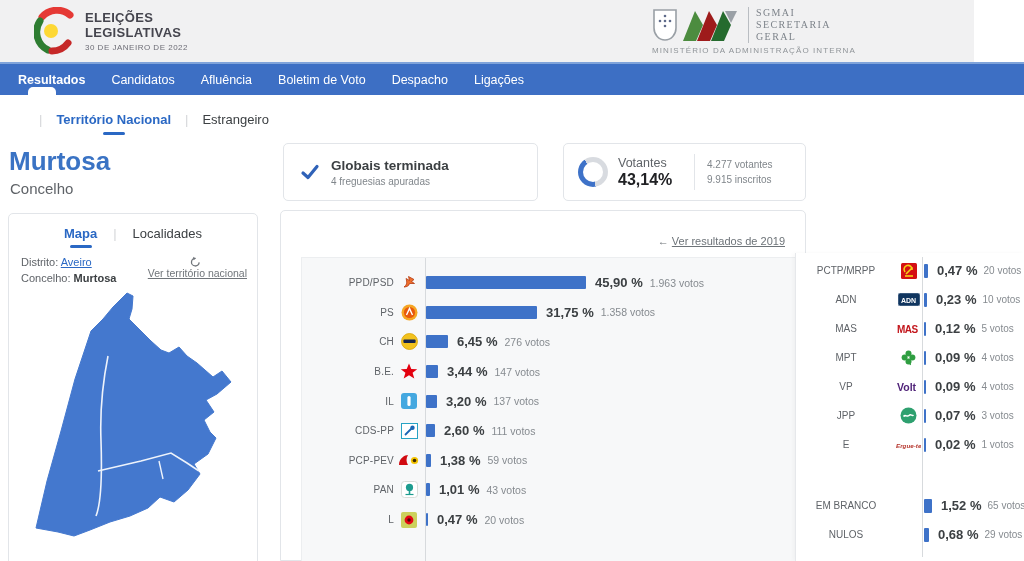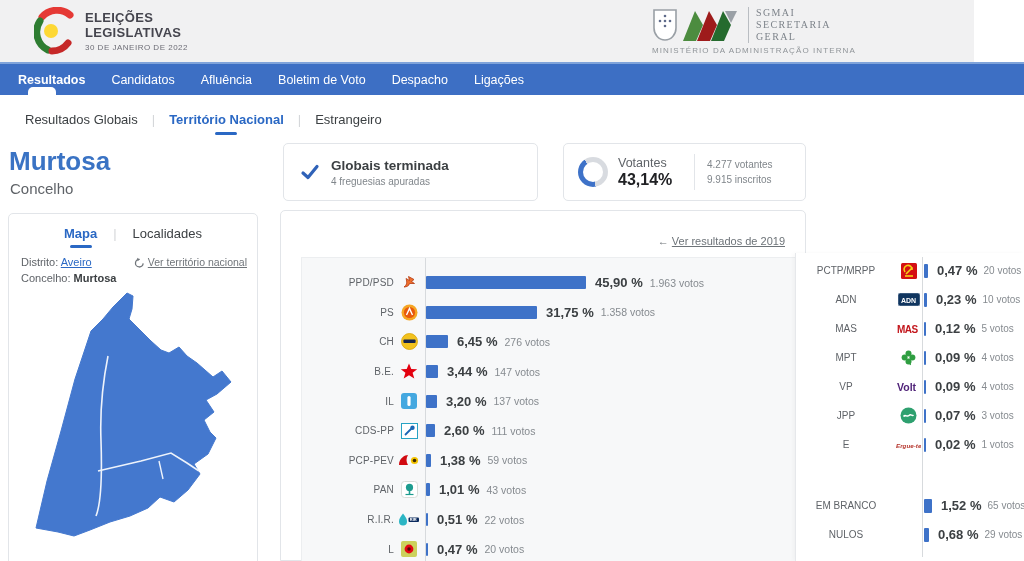--- a/index.html
+++ b/index.html
@@ -57,21 +57,21 @@
 
   
   .map-card { left:8px; top:213px; width:250px; height:422px; }
   .map-tabs { display:flex; justify-content:center; align-items:center; margin-top:12px; font-size:13px; color:#3c4043; }
   .map-tab { position:relative; padding-bottom:7px; cursor:pointer; }
   .map-tab.active { color:#2a68c4; font-weight:bold; }
   .map-tab-sep { color:#d4d6d9; margin:0 16px; padding-bottom:7px; }
   .map-info { position:absolute; left:12px; top:40px; font-size:11px; color:#5f6368; line-height:16px; }
   .map-info b { color:#3c4043; }
   .map-info a, .ghost-link { color:#2a68c4; text-decoration:underline; cursor:pointer; }
-  .map-back { position:absolute; right:10px; top:42px; font-size:10.5px; color:#70757a; display:flex; align-items:center; cursor:pointer; }
+  .map-back { position:absolute; right:10px; top:42px; font-size:10.5px; color:#70757a; display:flex; align-items:center; cursor:pointer;flex-direction:column; }
   .map-back .lbl { text-decoration:underline; margin-left:3px; }
   .map-svg { position:absolute; left:0px; top:62px; }
 
   
   .chart-card { left:280px; top:210px; width:526px; height:351px; border-radius:5px 5px 0 0; }
   .link-2019 { position:absolute; right:20px; top:24px; font-size:11px; color:#6d7378; cursor:pointer; }
   .link-2019 .lbl { text-decoration:underline; }
   .plot { position:absolute; left:20px; top:46px; width:503px; height:305px; background:#f7f8f9; border:1px solid #eceef0; border-bottom:none; padding-top:10px; }
   .axis-main { position:absolute; left:123px; top:0; bottom:0; width:1px; background:#d7dadd; }
   .bar-row { display:flex; align-items:center; height:29.6px; position:relative; }
@@ -145,21 +145,20 @@
       <div class="nav-item active">Resultados</div>
       <div class="nav-item">Candidatos</div>
       <div class="nav-item">Afluência</div>
       <div class="nav-item">Boletim de Voto</div>
       <div class="nav-item">Despacho</div>
       <div class="nav-item">Ligações</div>
     </nav>
   <div class="nav-pill"></div>
 
   <div class="subnav" id="subnav">
-      <div class="subnav-item">Resultados Globais</div>
       <span class="subnav-sep">|</span>
       <div class="subnav-item active">Território Nacional <span class="subnav-dash"></span></div>
       <span class="subnav-sep">|</span>
       <div class="subnav-item">Estrangeiro</div>
     </div>
 
   <h1 class="page-title">Murtosa</h1>
   <div class="page-subtitle">Concelho</div>
 
   <div class="card status-counting">
@@ -328,35 +327,20 @@
               <path d="M4.5 13.5 H12.5" stroke="#1d9c8f" stroke-width="1.2"></path>
             </svg>
           </div>
           <div class="bar-zone">
             <div class="hbar" style="width: 4px;"></div>
             <div class="bar-pct">1,01 %</div>
             <div class="bar-votes">43 votos</div>
           </div>
         </div>
         <div class="bar-row">
-          <div class="bar-label">R.I.R.</div>
-          <div class="bar-icon">
-            <svg width="22" height="15" viewBox="0 0 22 15">
-              <path d="M5 1.5 C7.5 4.5 9 7 9 9.5 A4 4 0 1 1 1 9.5 C1 7 2.5 4.5 5 1.5 Z" fill="#2bb5c4"></path>
-              <rect x="10.5" y="5.5" width="10.5" height="4.6" rx="1" fill="#0a2a5e"></rect>
-              <text x="11.8" y="9.2" font-size="4" fill="#fff" font-family="sans-serif" font-weight="bold">RIR</text>
-            </svg>
-          </div>
-          <div class="bar-zone">
-            <div class="hbar" style="width: 2px;"></div>
-            <div class="bar-pct">0,51 %</div>
-            <div class="bar-votes">22 votos</div>
-          </div>
-        </div>
-        <div class="bar-row">
           <div class="bar-label">L</div>
           <div class="bar-icon">
             <svg width="16" height="16" viewBox="0 0 16 16">
               <rect width="16" height="16" rx="2" fill="#ccd15c"></rect>
               <circle cx="8" cy="8" r="4.4" fill="#e30613"></circle>
               <circle cx="8" cy="8" r="1.7" fill="#4a0b07"></circle>
             </svg>
           </div>
           <div class="bar-zone">
             <div class="hbar" style="width: 2px;"></div>

